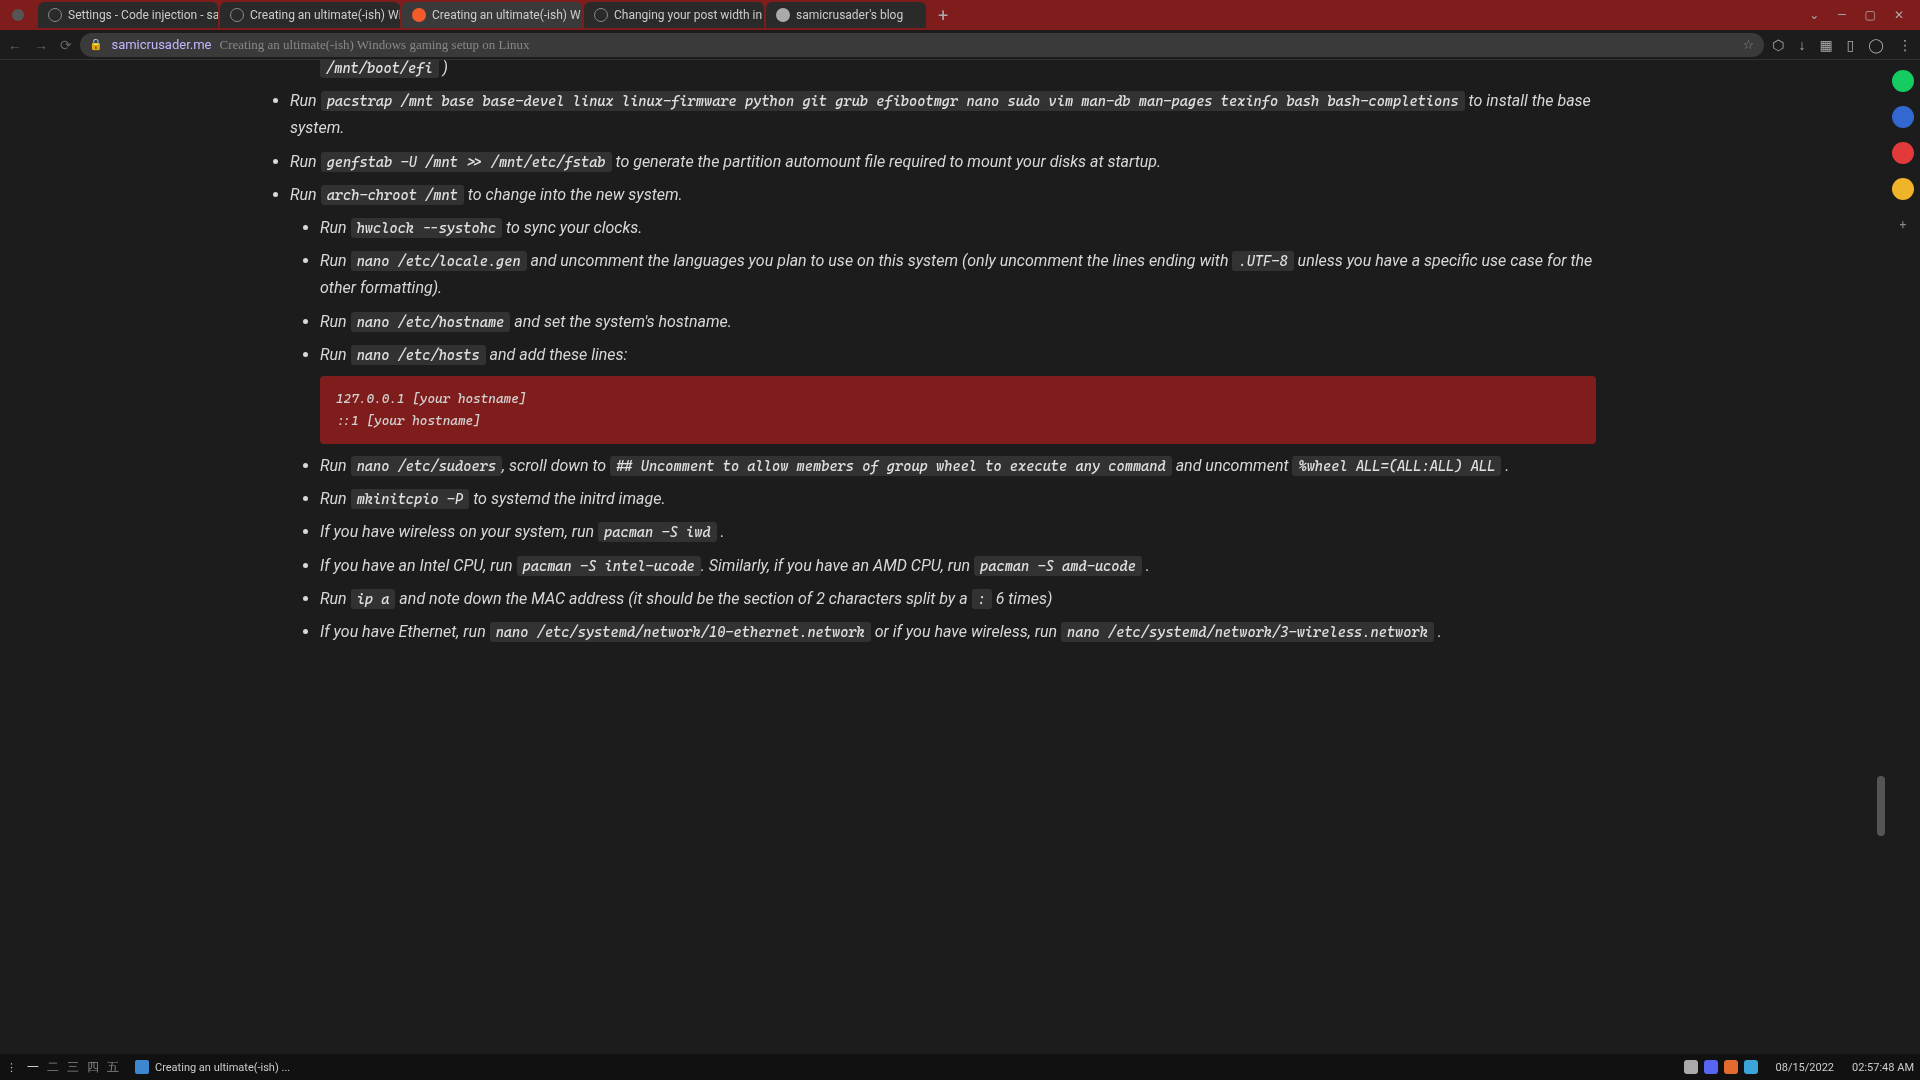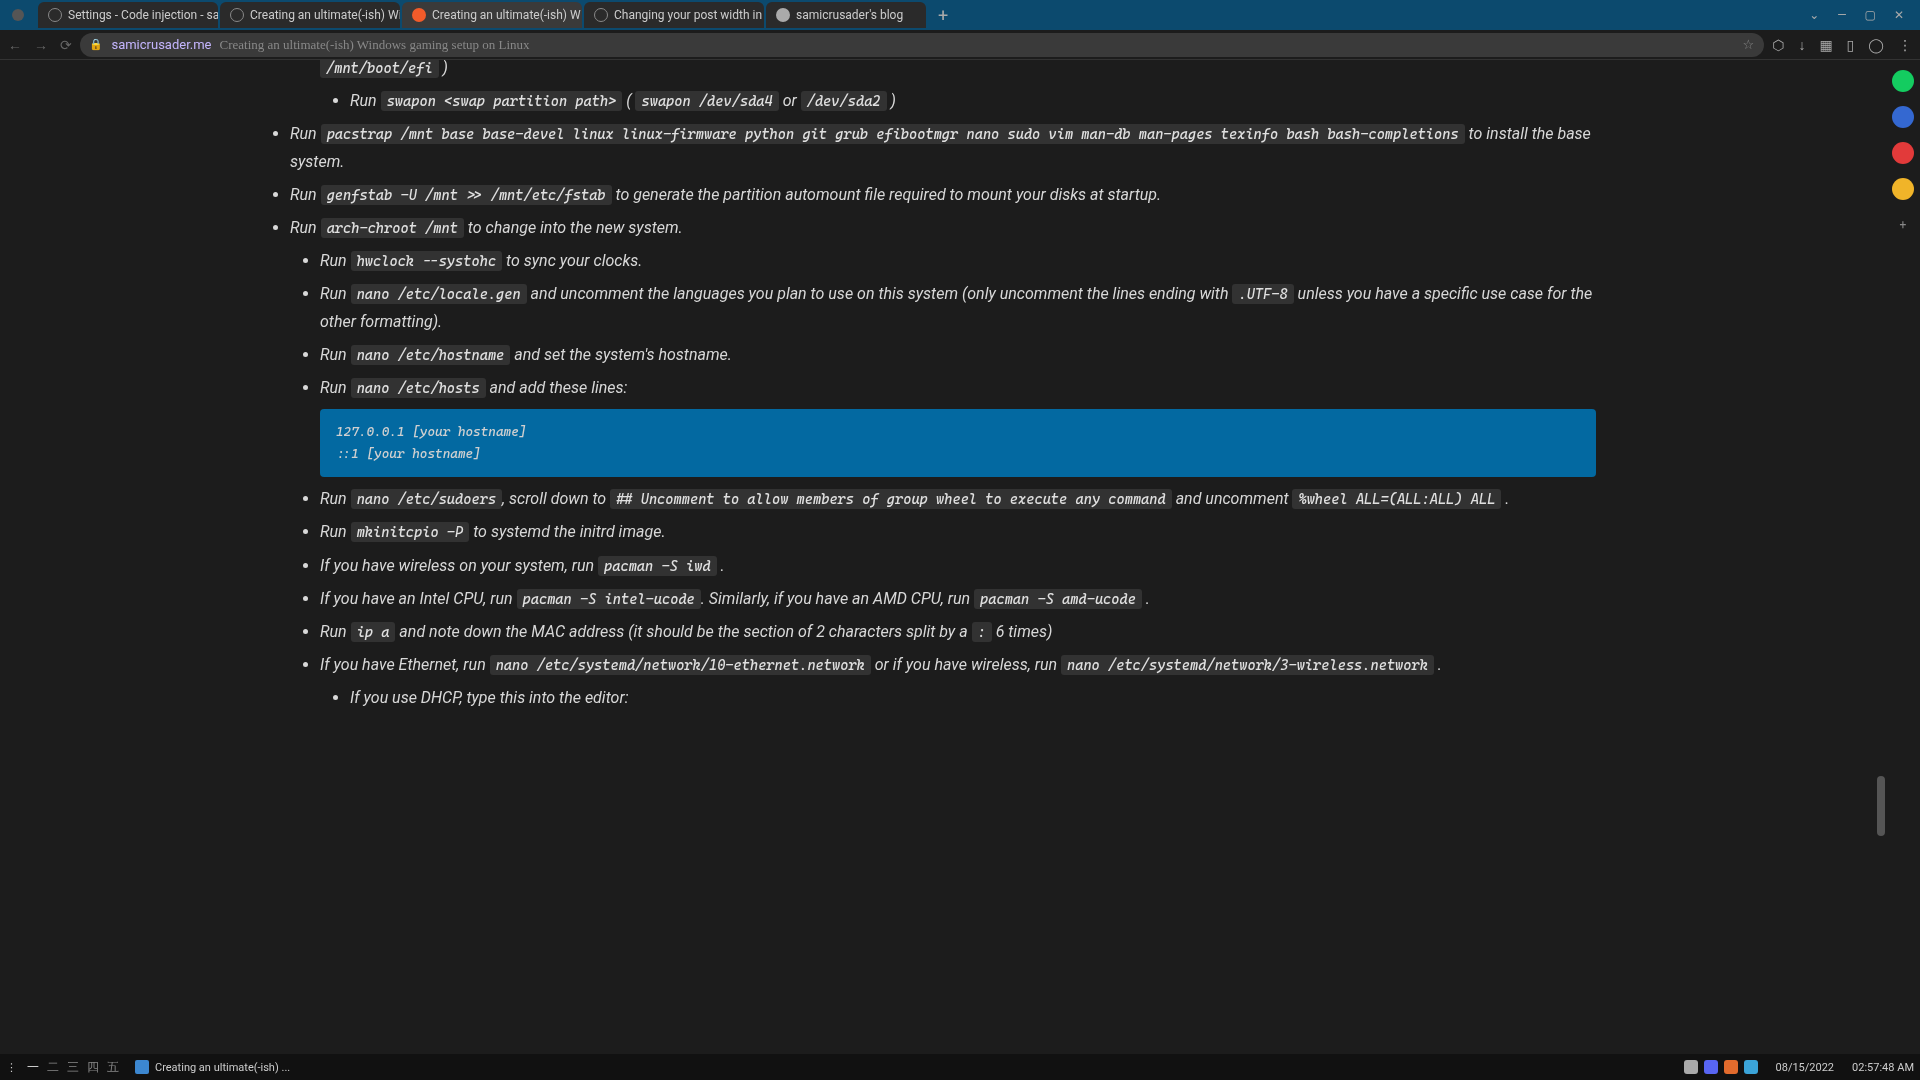--- a/index.html
+++ b/index.html
@@ -10,21 +10,21 @@
     font-size: 16px;
     width: 1920px;
     height: 1080px;
     overflow: hidden;
     position: relative;
   }
 
   
   .titlebar {
     height: 30px;
-    background: #0c4a6e;
+    background: #7f1d1d;
     display: flex;
     align-items: center;
     padding: 0 4px;
   }
   .tab-row { display: flex; align-items: center; gap: 2px; flex: 1; }
   .close-ball {
     width: 12px; height: 12px; border-radius: 50%;
     background: #555; margin: 0 12px 0 8px;
   }
   .tab {
@@ -96,21 +96,21 @@
   li { margin: 6px 0; }
   code {
     font-family: "Cascadia Code", Consolas, monospace;
     background: #323232;
     padding: 2px 6px;
     border-radius: 3px;
     font-size: 14px;
     color: #e0e0e0;
   }
   pre {
-    background: #0369a1;
+    background: #7f1d1d;
     padding: 12px 16px;
     border-radius: 4px;
     font-family: "Cascadia Code", Consolas, monospace;
     font-size: 13px;
     color: #d0d0d0;
     margin: 8px 0;
     white-space: pre;
   }
   .scrollbar-track {
     position: absolute; right: 34px; top: 60px; bottom: 26px; width: 10px;
@@ -205,25 +205,20 @@
   <div class="side-icon" style="background:#e23a3a"></div>
   <div class="side-icon" style="background:#f0b429"></div>
   <div class="side-icon" style="color:#888">+</div>
 </div>
 
 <div class="viewport">
   <div class="content">
     <ul>
       <li style="list-style:none; margin-left:30px; margin-top:-6px">
         <code>/mnt/boot/efi</code><span> )</span>
-        <ul>
-          <li>
-            <span>Run </span><code>swapon &lt;swap partition path&gt;</code><span> ( </span><code>swapon /dev/sda4</code><span> or </span><code>/dev/sda2</code><span> )</span>
-          </li>
-        </ul>
       </li>
 
       <li>
         <span>Run </span><code>pacstrap /mnt base base-devel linux linux-firmware python git grub efibootmgr nano sudo vim man-db man-pages texinfo bash bash-completions</code><span> to install the base system.</span>
       </li>
 
       <li>
         <span>Run </span><code>genfstab -U /mnt &gt;&gt; /mnt/etc/fstab</code><span> to generate the partition automount file required to mount your disks at startup.</span>
       </li>
 
@@ -255,23 +250,20 @@
             <span>If you have wireless on your system, run </span><code>pacman -S iwd</code><span> .</span>
           </li>
           <li>
             <span>If you have an Intel CPU, run </span><code>pacman -S intel-ucode</code><span>. Similarly, if you have an AMD CPU, run </span><code>pacman -S amd-ucode</code><span> .</span>
           </li>
           <li>
             <span>Run </span><code>ip a</code><span> and note down the MAC address (it should be the section of 2 characters split by a </span><code>:</code><span> 6 times)</span>
           </li>
           <li>
             <span>If you have Ethernet, run </span><code>nano /etc/systemd/network/10-ethernet.network</code><span> or if you have wireless, run </span><code>nano /etc/systemd/network/3-wireless.network</code><span> .</span>
-            <ul>
-              <li>If you use DHCP, type this into the editor:</li>
-            </ul>
           </li>
         </ul>
       </li>
     </ul>
   </div>
 </div>
 
 <div class="scrollbar-track">
   <div class="scrollbar-thumb"></div>
 </div>

